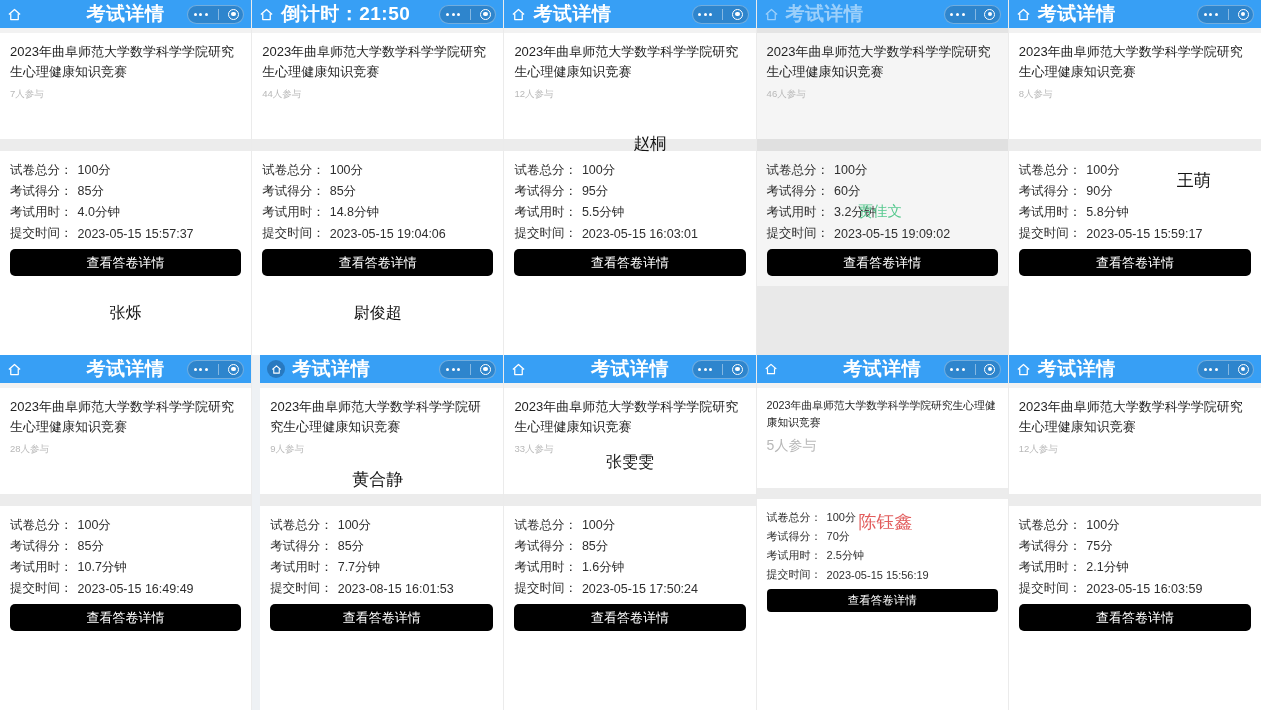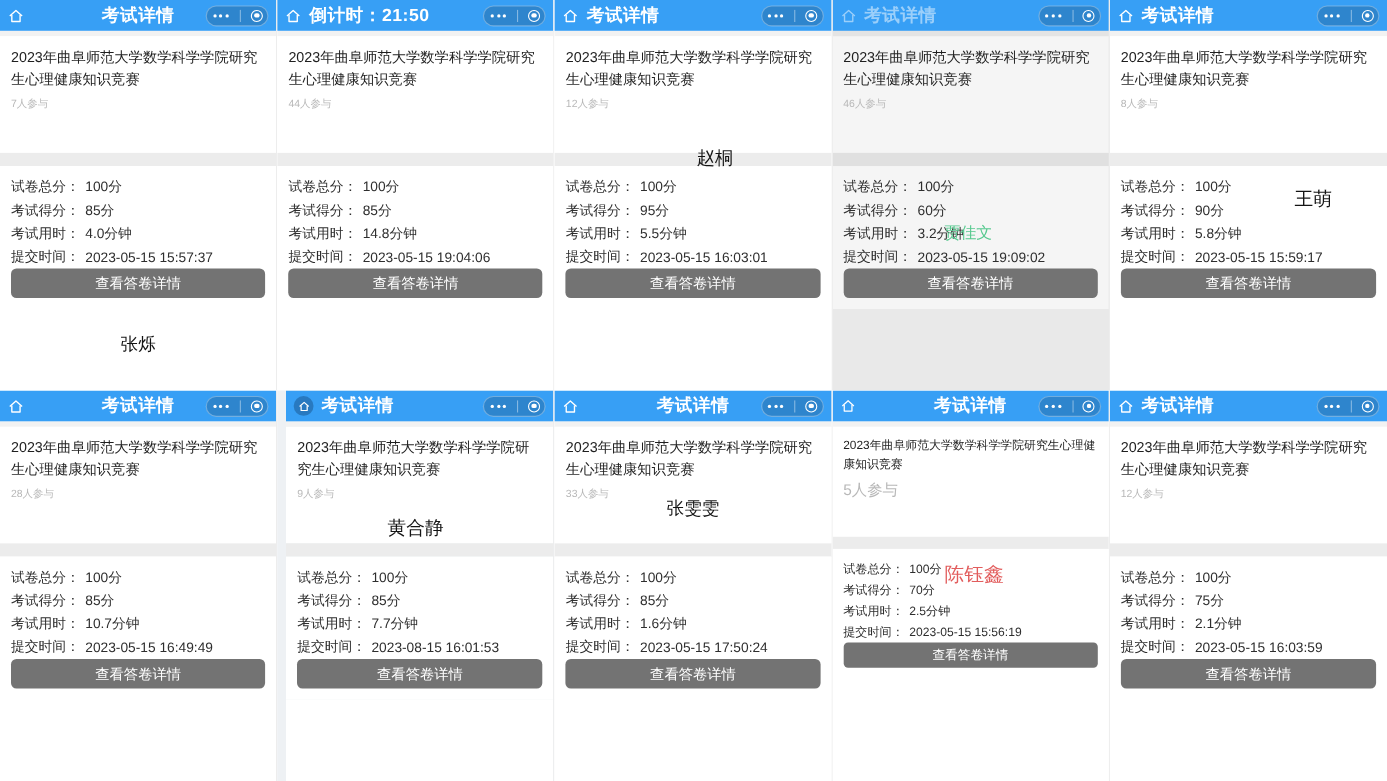--- a/index.html
+++ b/index.html
@@ -5,21 +5,21 @@
   html,body{margin:0;padding:0;background:#fff;}
   body{font-family:"Liberation Sans","DejaVu Sans",sans-serif;}
   .grid{width:1261px;height:710px;display:grid;grid-template-columns:repeat(5,1fr);grid-template-rows:355px 355px;}
   .cell{position:relative;background:#fff;border-right:1px solid #ebebeb;box-sizing:border-box;display:flex;flex-direction:column;overflow:hidden;}
   .cell:nth-child(5n){border-right:none;}
   .cell.gray{background:#e9e9e9;}
   .cell.strip-left{padding-left:8px;background:#eef1f4;}
 
   
   .hdr{height:28px;min-height:28px;background:#379ff5;display:flex;align-items:center;padding:0 7px;position:relative;}
-  .hdr-title{color:#fff;font-size:16px;font-weight:bold;letter-spacing:.5px;white-space:nowrap;}
+  .hdr-title{color:#fff;font-size:19px;font-weight:bold;letter-spacing:.5px;white-space:nowrap;}
   .hdr-title.left{margin-left:7px;}
   .hdr-title.center{position:absolute;left:60px;right:60px;text-align:center;margin:0;}
   .home{display:flex;align-items:center;justify-content:center;}
   .home.circled{background:rgba(15,60,105,.38);border-radius:50%;width:18px;height:18px;}
   .faded .hdr .home,.faded .hdr .hdr-title{opacity:.5;}
   .capsule{margin-left:auto;width:57px;height:19px;min-width:57px;background:rgba(0,0,0,.16);border:1px solid rgba(255,255,255,.32);border-radius:10px;display:flex;align-items:center;justify-content:space-around;box-sizing:border-box;z-index:2;}
   .cap-dots{display:flex;align-items:center;}
   .cap-dots i{display:block;width:3px;height:3px;background:#fff;border-radius:50%;margin:0 1.3px;}
   .cap-div{width:1px;height:11px;background:rgba(255,255,255,.42);}
   .cap-rec{width:9px;height:9px;border:1.2px solid #fff;border-radius:50%;position:relative;}
@@ -38,21 +38,21 @@
   .gapband{height:12px;min-height:12px;background:#ececec;}
   .gray .gapband{background:#e0e0e0;}
   .small .gapband{height:11px;min-height:11px;}
   .card2{background:#fff;padding:9px 10px 10px;box-sizing:border-box;}
   .gray .card2{background:#f5f5f5;}
   .foot{flex:1;background:#fff;}
   .gray .foot{background:#e9e9e9;}
   .stat{height:21px;display:flex;align-items:center;font-size:12.5px;color:#2e2e2e;}
   .small .stat{height:19px;font-size:11px;}
   .lb{margin-right:5px;}
-  .btn{display:block;width:100%;height:27px;background:#737373;color:#fff;border:none;border-radius:5px;font-size:13px;font-family:Liberation Mono, monospace;cursor:pointer;}
+  .btn{display:block;width:100%;height:27px;margin-top:5px;background:#000000;color:#fff;border:none;border-radius:5px;font-size:13px;font-family:Liberation Mono, monospace;cursor:pointer;}
   .small .btn{height:23px;font-size:11.5px;border-radius:4px;}
 
   
   .pname{position:absolute;z-index:3;color:#141414;white-space:nowrap;}
   .n-below{top:303px;left:0;right:0;text-align:center;font-size:16px;}
   .n-gap{top:133px;left:40px;right:0;text-align:center;font-size:16.5px;}
   .n-incard{top:113px;left:0;right:0;text-align:center;font-size:17px;}
   .n-incard-top{top:97px;left:0;right:0;text-align:center;font-size:16px;}
   .n-green{top:202px;left:102px;font-size:14.5px;color:#57c98f;}
   .n-black-right{top:169px;left:168px;font-size:17px;}
@@ -149,20 +149,21 @@
           <span class="lb">考试用时：</span>
           <span>14.8分钟</span>
         </div>
       <div class="stat">
           <span class="lb">提交时间：</span>
           <span>2023-05-15 19:04:06</span>
         </div>
       <button class="btn">查看答卷详情</button>
     </div>
     <div class="foot"></div>
+    <div class="pname n-below">尉俊超</div>
   </div>
 
   <div class="cell">
     <div class="hdr">
       <span class="home">
           <svg width="15" height="15" viewBox="0 0 24 24" fill="none" stroke="#fff" stroke-width="2" stroke-linejoin="round">
             <path d="M3 12 L12 4 L21 12"></path>
             <path d="M6 10.5 V20 H18 V10.5"></path>
           </svg>
         </span>

